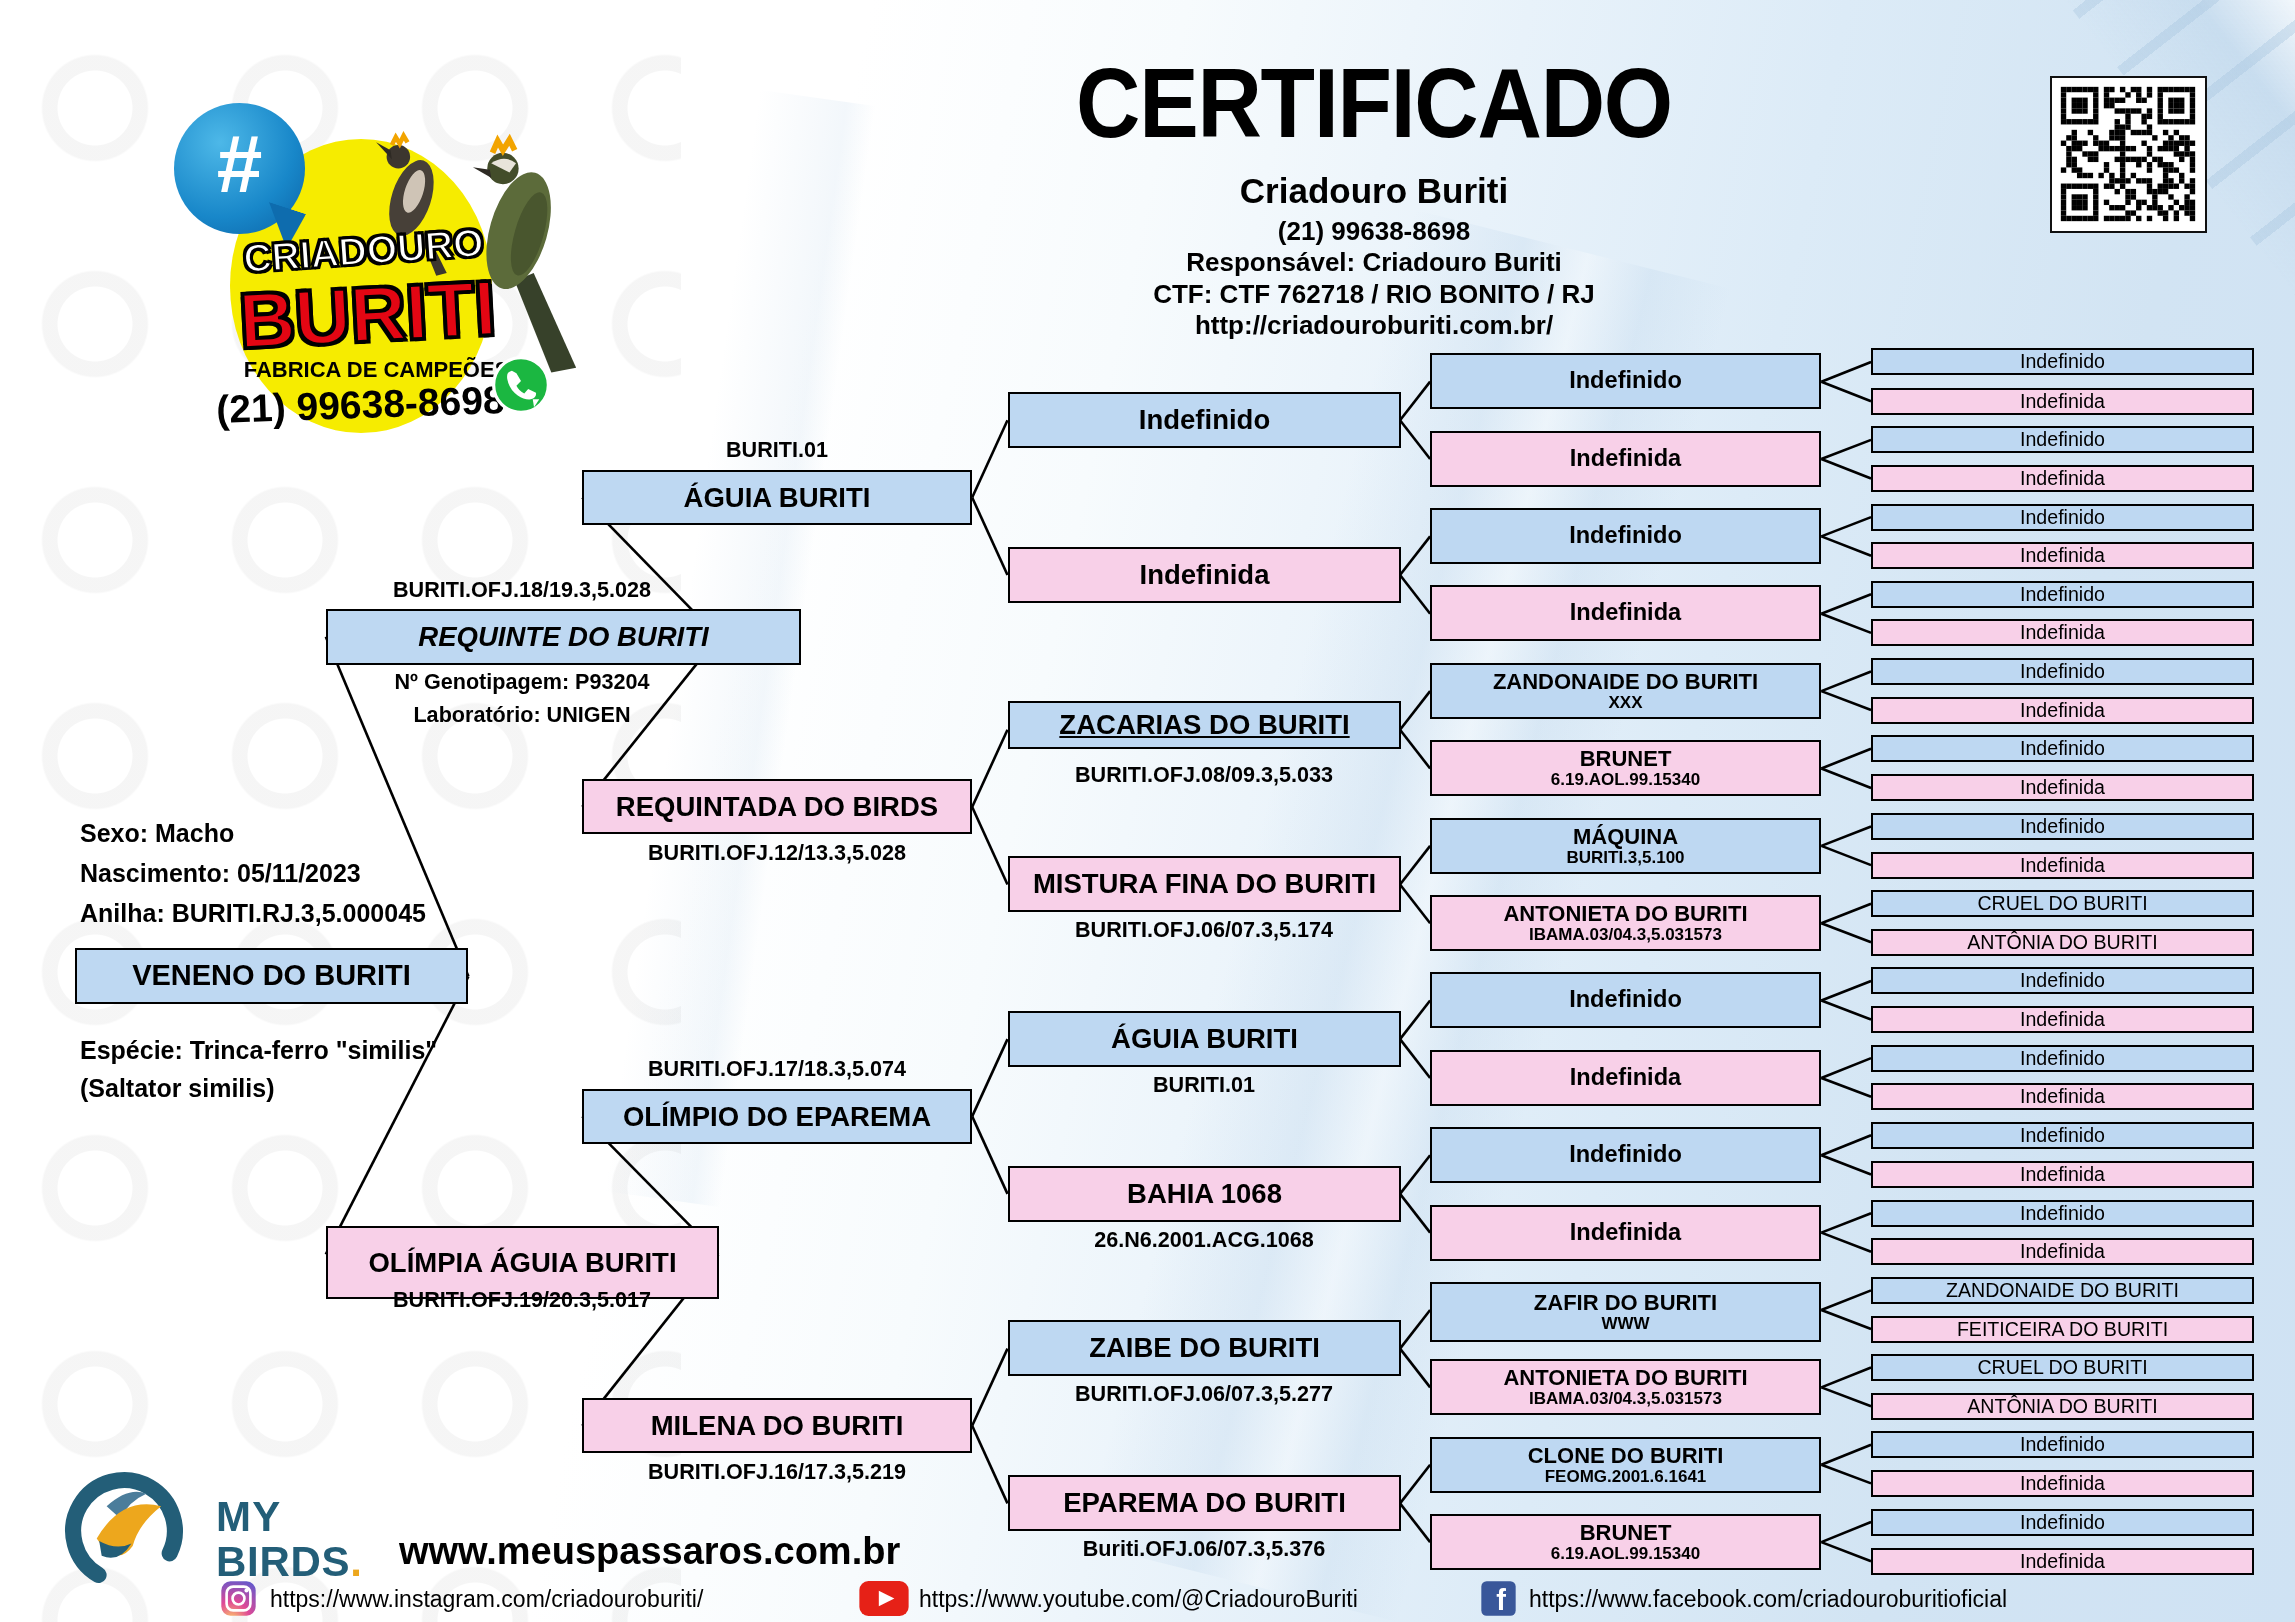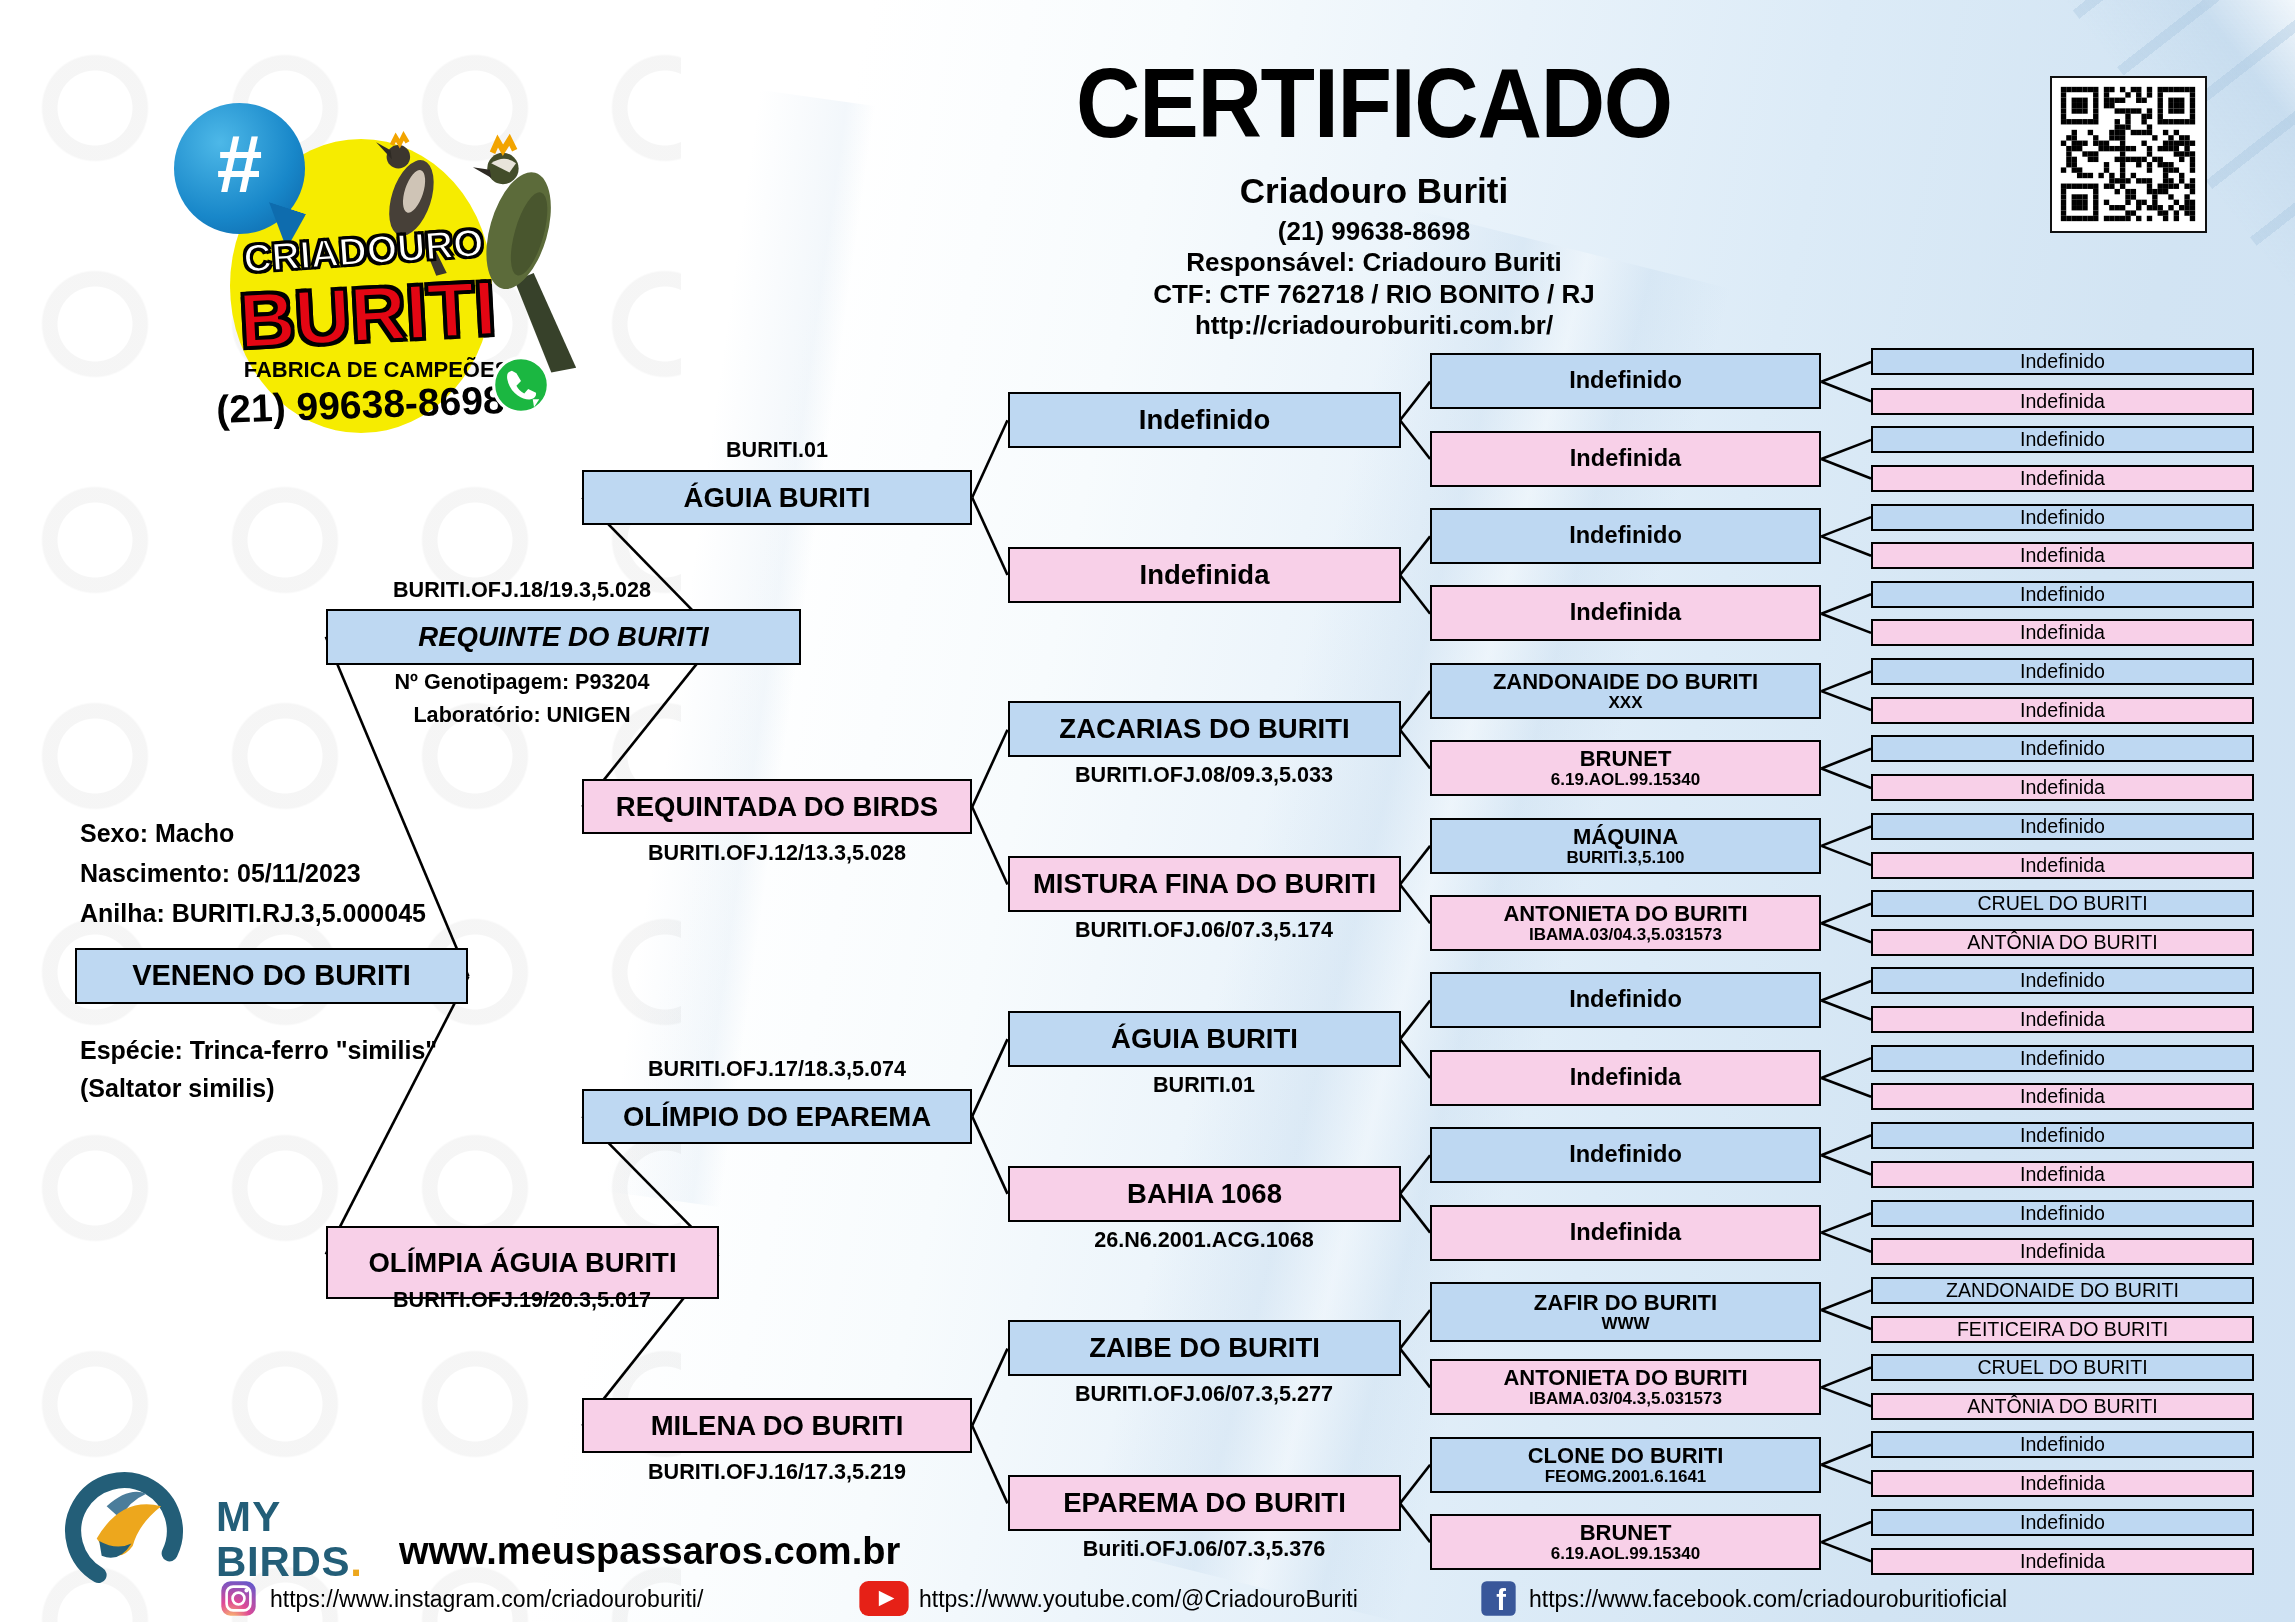--- a/index.html
+++ b/index.html
@@ -532,21 +532,21 @@
     <div class="box f gen3" style="left: 582px; top: 1398px; width: 390px; height: 55px;">
       <div class="nm" style="font-size: 27.5px;">MILENA DO BURITI</div>
     </div>
     <div class="lbl" style="left: 777px; top: 1472px;">BURITI.OFJ.16/17.3,5.219</div>
     <div class="box m gen4" style="left: 1008px; top: 392px; width: 393px; height: 56px;">
       <div class="nm" style="font-size: 27.5px;">Indefinido</div>
     </div>
     <div class="box f gen4" style="left: 1008px; top: 547px; width: 393px; height: 56px;">
       <div class="nm" style="font-size: 27.5px;">Indefinida</div>
     </div>
-    <div class="box m gen4" style="left: 1008px; top: 701px; width: 393px; height: 56px;">
+    <div class="box m gen4" style="left: 1008px; top: 701px; width: 393px; height: 48px; text-decoration: underline;">
       <div class="nm" style="font-size: 27.5px;">ZACARIAS DO BURITI</div>
     </div>
     <div class="lbl" style="left: 1204px; top: 775px;">BURITI.OFJ.08/09.3,5.033</div>
     <div class="box f gen4" style="left: 1008px; top: 856px; width: 393px; height: 56px;">
       <div class="nm" style="font-size: 27.5px;">MISTURA FINA DO BURITI</div>
     </div>
     <div class="lbl" style="left: 1204px; top: 930px; text-align: center;">BURITI.OFJ.06/07.3,5.174</div>
     <div class="box m gen4" style="left: 1008px; top: 1011px; width: 393px; height: 56px;">
       <div class="nm" style="font-size: 27.5px;">ÁGUIA BURITI</div>
     </div>

